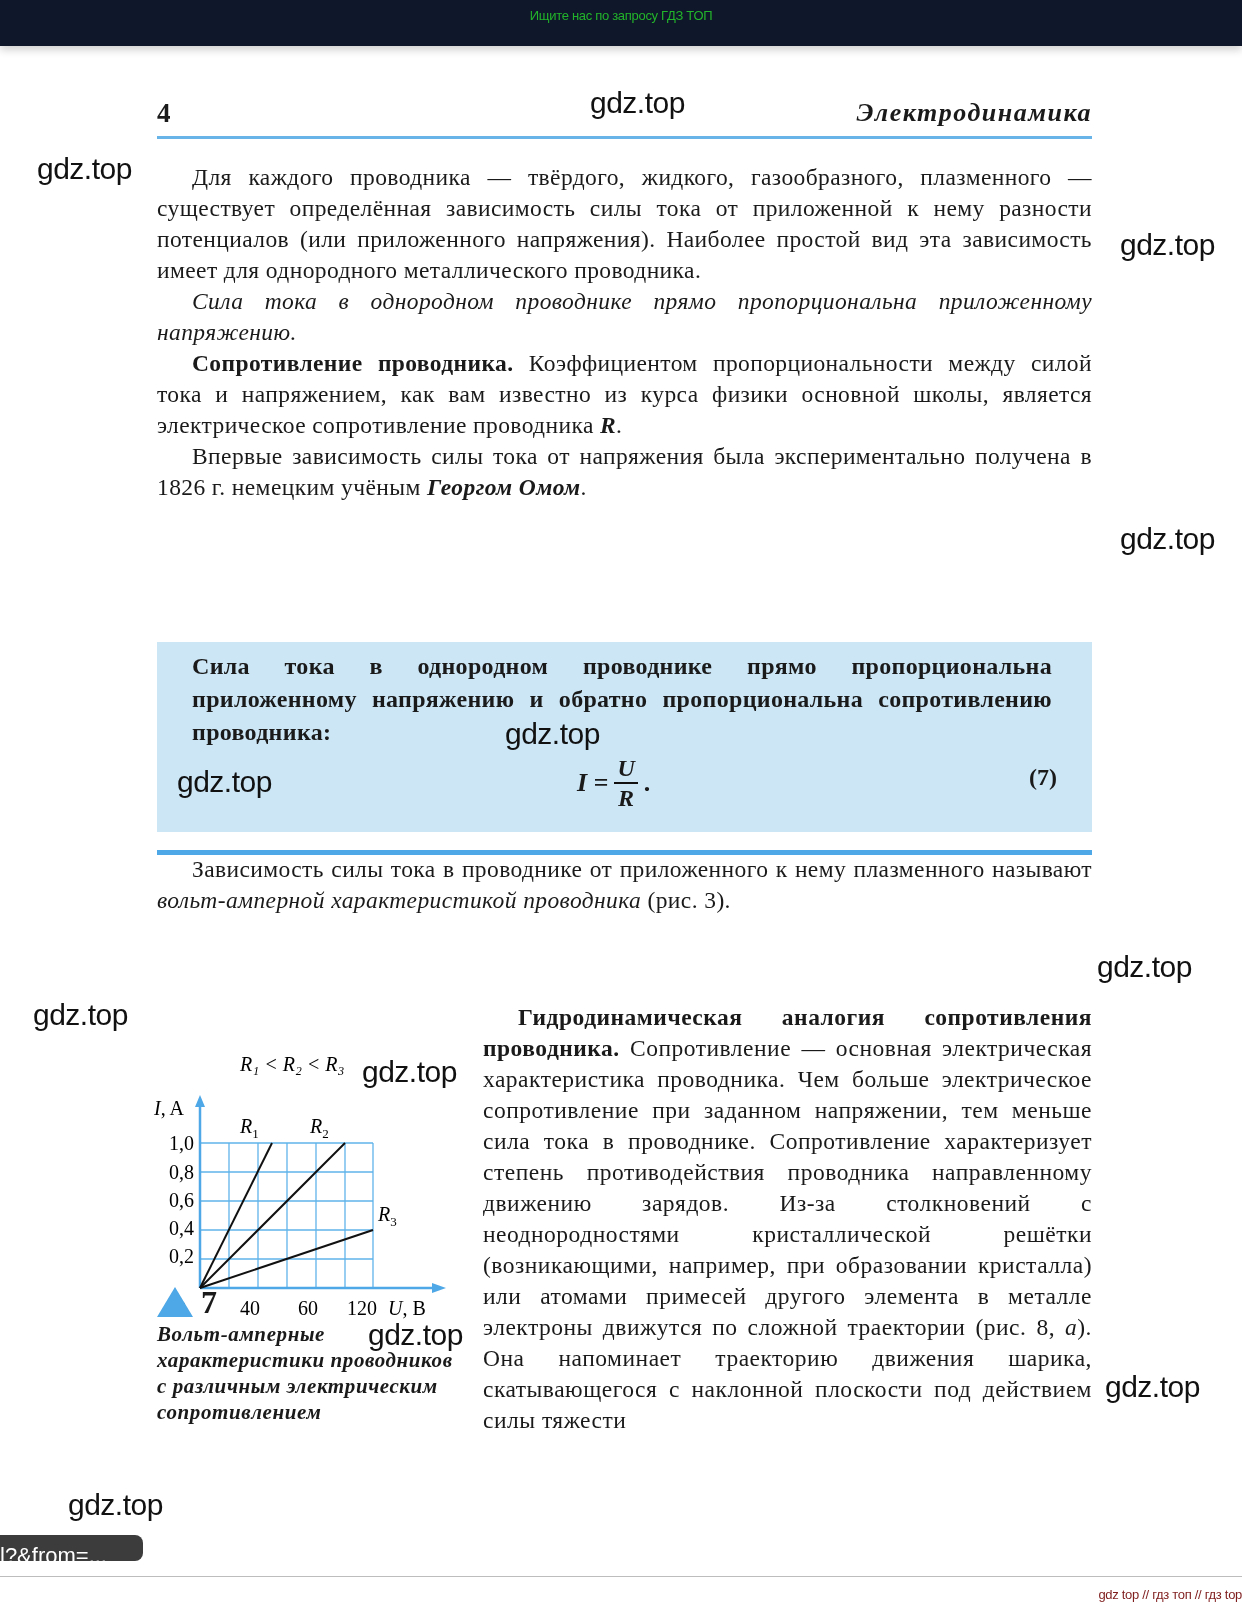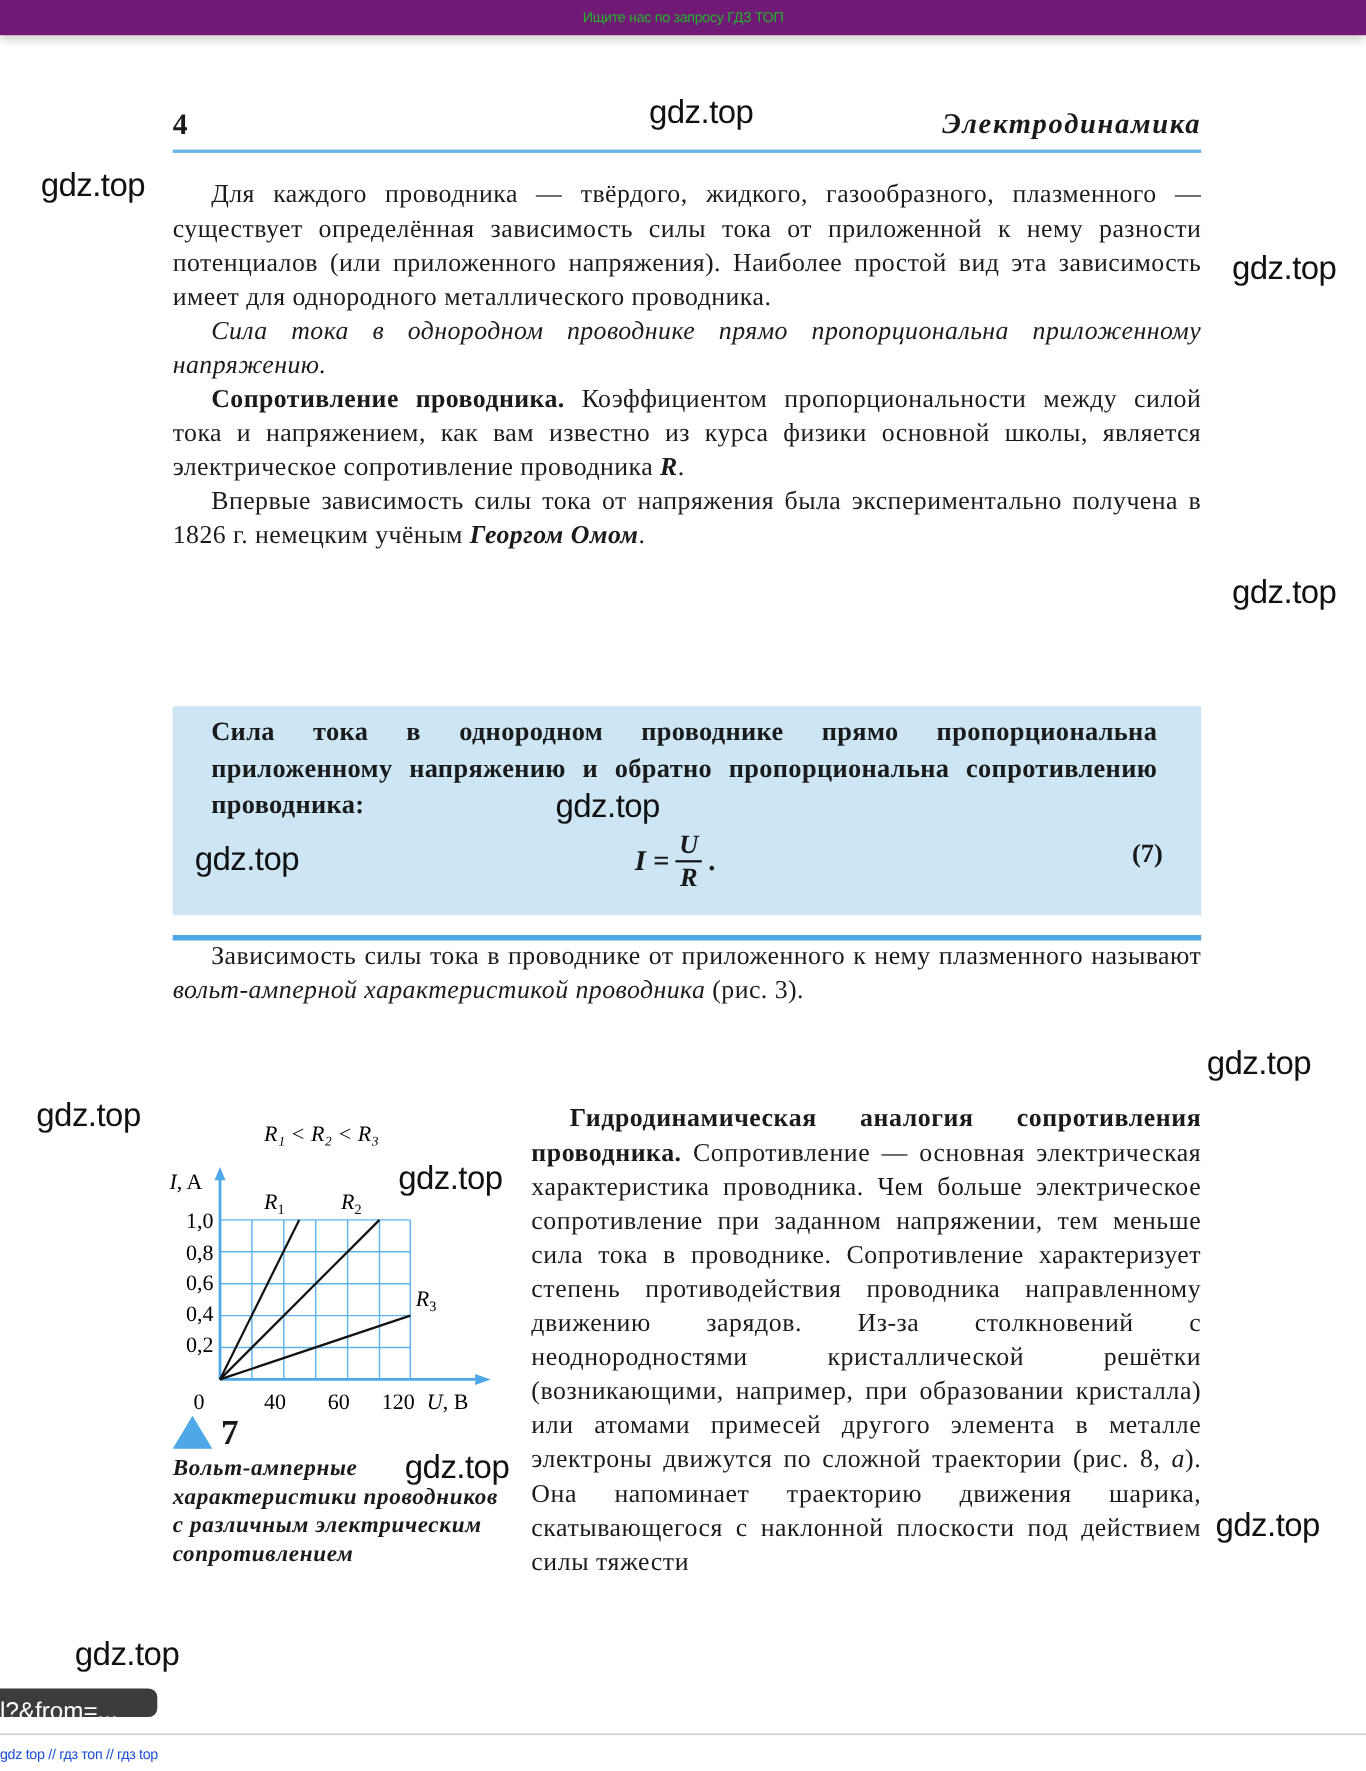--- a/index.html
+++ b/index.html
@@ -1,18 +1,18 @@
 <!DOCTYPE html>
 <html><head>
 <meta charset="utf-8">
 <style>
   html, body { margin:0; padding:0; }
   body { width:1242px; height:1610px; background:#ffffff; position:relative; overflow:hidden;
          font-family:"DejaVu Serif", serif; color:#1a1a1a; }
-  .topbar { position:absolute; left:0; top:0; width:1242px; height:32px; background:#701a75;
+  .topbar { position:absolute; left:0; top:0; width:1242px; height:46px; background:#0f172a;
             box-shadow:0 4px 8px rgba(0,0,0,0.18); z-index:2; }
   .topbar .promo { position:absolute; left:0; right:0; top:8px; text-align:center;
             font-family:"Liberation Sans", sans-serif; font-size:13px; color:#22b42a; letter-spacing:-0.3px; }
   .page { position:absolute; left:0; top:32px; width:1242px; height:1540px; }
   .wm { position:absolute; font-family:Liberation Sans, sans-serif; font-size:30px; color:#111; font-weight:normal; z-index:3; letter-spacing:-0.5px;}
   .runhead { position:absolute; left:157px; top:62px; width:935px; height:42px; border-bottom:3px solid #68b4e8; }
   .runhead .num { position:absolute; left:0; top:4px; font-size:27px; font-weight:bold; font-family:"Liberation Serif", serif; }
   .runhead .sec { position:absolute; right:0; top:4px; font-size:26px; font-weight:bold; font-style:italic; font-family:"Liberation Serif", serif; letter-spacing:1.5px; }
   .txt { position:absolute; left:157px; width:935px; font-family:"Liberation Serif", serif; font-size:23.5px; line-height:31px; text-align:justify; letter-spacing:0.4px; }
   .txt p { margin:0; text-indent:35px; }
@@ -22,31 +22,31 @@
   .lawtitle .bar { position:absolute; top:16px; height:5px; background:#4ea7e6; }
   .lawtitle .t { position:absolute; left:55px; top:-4px; font-family:"Liberation Serif", serif; font-size:25px; font-style:italic; font-weight:bold; letter-spacing:0.8px; white-space:nowrap; }
   .lawbox { position:absolute; left:157px; top:610px; width:935px; height:190px; background:#cce6f6; }
   .lawbox .body { position:absolute; left:35px; top:8px; width:860px; font-family:"Liberation Serif", serif; font-size:24px; font-weight:bold; line-height:33px; text-align:justify; letter-spacing:0.3px;}
   .formula { position:absolute; left:420px; top:112px; font-family:"Liberation Serif", serif; font-size:26px; font-weight:bold; font-style:italic; display:flex; align-items:center; }
   .frac { display:inline-flex; flex-direction:column; align-items:center; margin:0 6px; font-size:24px; }
   .frac .num { border-bottom:2px solid #111; padding:0 3px; line-height:28px; }
   .frac .den { line-height:28px; }
   .eqno { position:absolute; right:35px; top:122px; font-family:"Liberation Serif", serif; font-size:24px; font-weight:bold; }
   .rule2 { position:absolute; left:157px; top:818px; width:935px; height:5px; background:#4ea7e6; }
-  .figure { position:absolute; left:150px; top:975px; width:310px; height:280px; }
+  .figure { position:absolute; left:150px; top:1009px; width:310px; height:280px; }
   .figcap { position:absolute; left:157px; top:1255px; width:300px; }
   .figcap .tri { display:inline-block; width:0; height:0; border-left:18px solid transparent; border-right:18px solid transparent; border-bottom:30px solid #4ea7e6; vertical-align:bottom; }
   .figcap .fno { font-family:"Liberation Serif", serif; font-size:32px; font-weight:bold; margin-left:8px; vertical-align:bottom; line-height:30px;}
   .figcap .ct { font-family:"Liberation Serif", serif; font-style:italic; font-weight:bold; font-size:21px; line-height:26px; margin-top:4px; letter-spacing:0.6px;}
   .colright { position:absolute; left:483px; top:970px; width:609px; font-family:"Liberation Serif", serif; font-size:23.5px; line-height:31px; text-align:justify; letter-spacing:0.5px; }
   .colright p { margin:0; text-indent:35px; }
   .tooltip { position:absolute; left:0; top:1535px; width:143px; height:26px; background:#3c3c3c; border-radius:0 8px 8px 0; color:#fff;
              font-family:"Liberation Sans", sans-serif; font-size:22px; line-height:41px; padding-left:0; overflow:hidden; white-space:nowrap; z-index:4;}
   .footer { position:absolute; left:0; top:1576px; width:1242px; height:34px; border-top:1px solid #bdbdbd; background:#fff; }
-  .footer .links { position:absolute; left:0; right:0; top:10px; text-align:left; font-family:"Liberation Sans", sans-serif; font-size:13px; color:#1d4ed8; letter-spacing:-0.3px;}
+  .footer .links { position:absolute; left:0; right:0; top:10px; text-align:right; font-family:"Liberation Sans", sans-serif; font-size:13px; color:#7f1d1d; letter-spacing:-0.3px;}
   svg text { font-family:"Liberation Serif", serif; }
 </style>
 </head>
 <body>
 
 <div class="topbar">
   <div class="promo">Ищите нас по запросу ГДЗ ТОП</div>
 </div>
 
 <div class="page">

